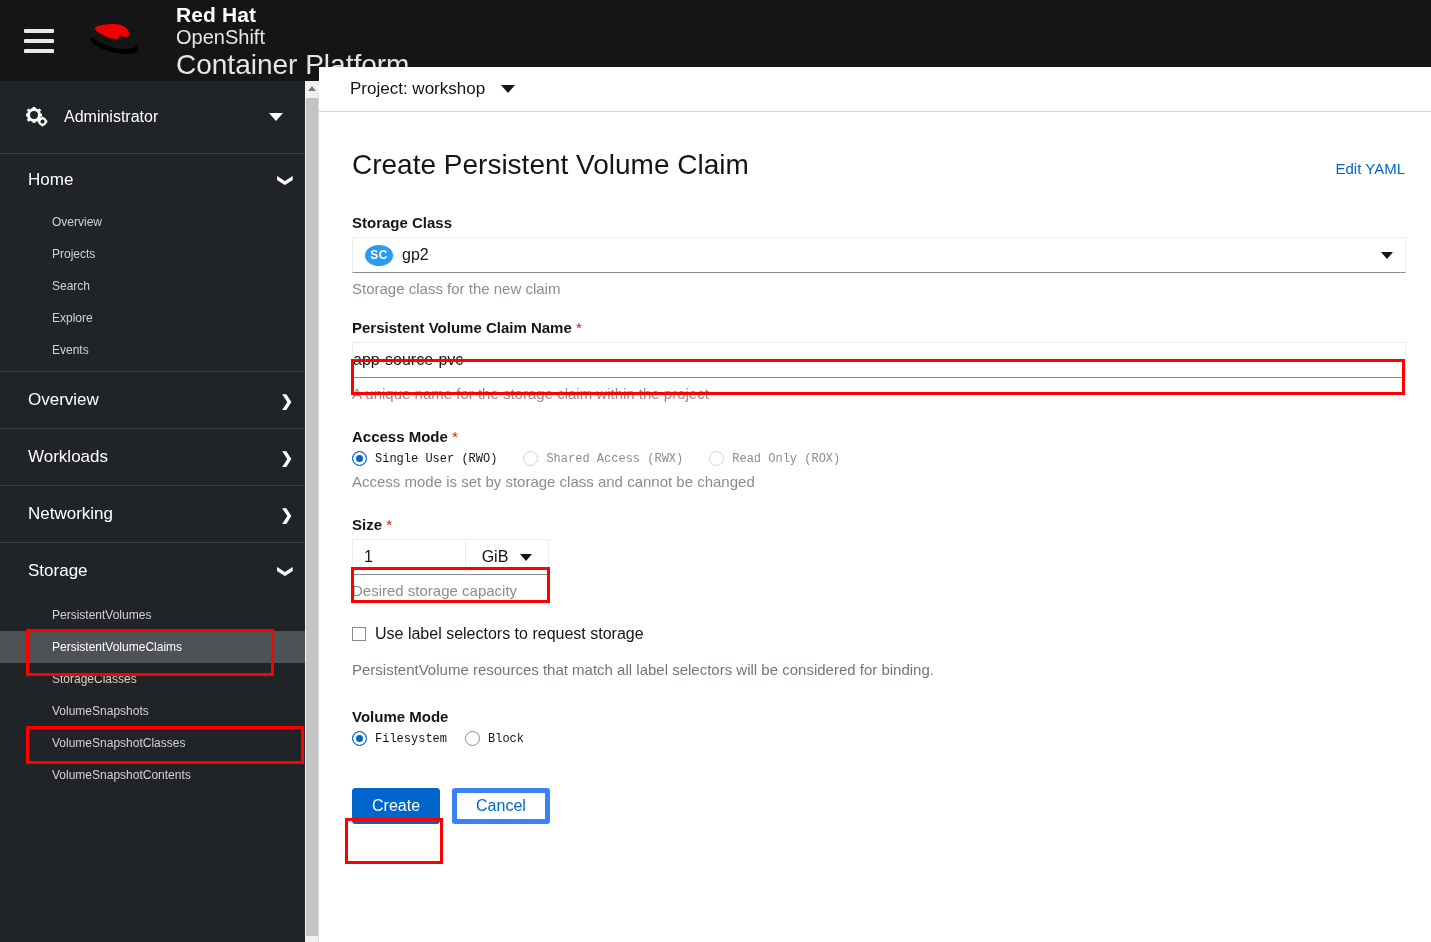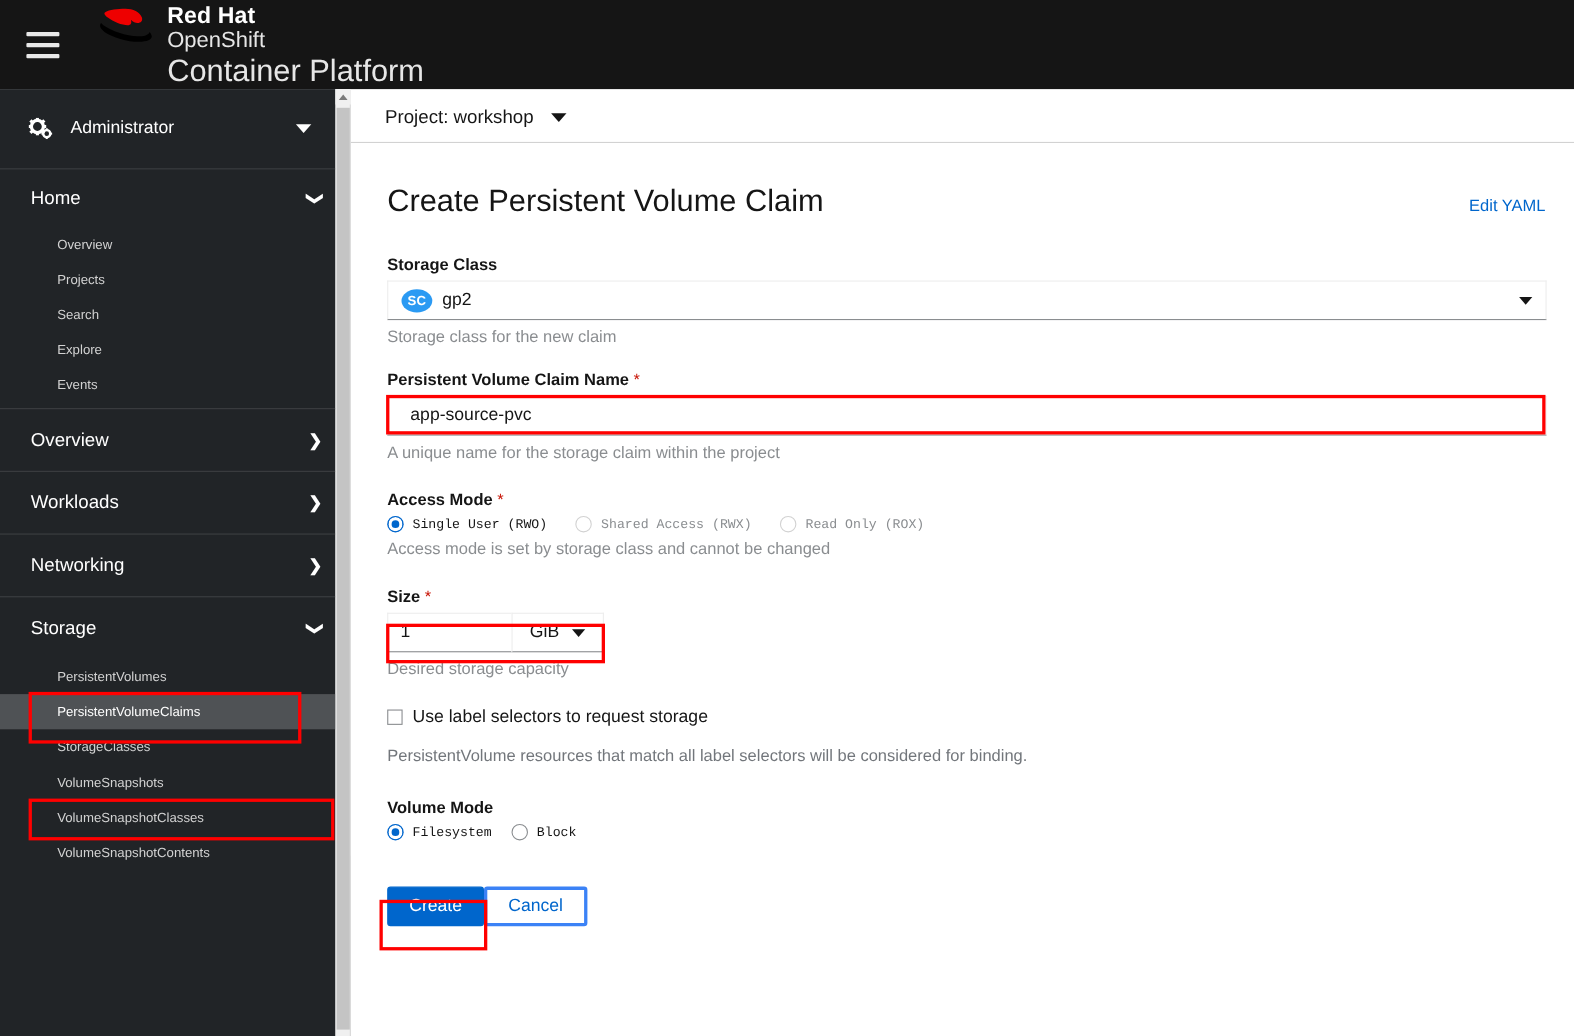--- a/index.html
+++ b/index.html
@@ -19,21 +19,21 @@
     display: flex; align-items: center;
   }
   .hamburger {
     width: 30px; height: 24px;
     margin-left: 24px; margin-right: 30px;
     display: flex; flex-direction: column; justify-content: space-between;
     cursor: pointer;
   }
   .hamburger span { display: block; height: 4px; background: #e8e8e8; border-radius: 1px; }
 
-  .brand { display: flex; align-items: flex-start; }
+  .brand { display: flex; align-items: center; gap: 24px; }
   .brand-hat { width: 60px; height: 44px; position: relative; margin-right: 8px; margin-top: 3px; }
   .brand-text { line-height: 1.12; padding-top: 2px; }
   .brand-l1 { font-size: 21px; font-weight: bold; color: #fff; letter-spacing: .1px; }
   .brand-l2 { font-size: 20px; font-weight: 400; color: #e6e6e6; }
   .brand-l3 { font-size: 28px; font-weight: 400; color: #e6e6e6; }
 
   
   .sidebar {
     position: absolute; top: 81px; left: 0;
     width: 305px; height: 861px;
@@ -81,21 +81,21 @@
     border-right: 1px solid #d8d8d8;
   }
   .scroll-up {
     width: 14px; height: 14px; background: #f0f0f0;
     display: flex; align-items: center; justify-content: center;
   }
   .scroll-up i { width:0;height:0;border-left:4px solid transparent;border-right:4px solid transparent;border-bottom:5px solid #7a7a7a; }
   .scroll-thumb { position: absolute; top: 17px; left: 1px; width: 12px; height: 838px; background: #c4c4c4; }
 
   
-  .main { position: absolute; top: 85px; left: 319px; width: 1112px; height: 693px; background: #fff; }
+  .main { position: absolute; top: 67px; left: 319px; width: 1112px; height: 693px; background: #fff; }
   .project-bar {
     height: 45px; display: flex; align-items: center;
     padding-left: 31px; border-bottom: 1px solid #d2d2d2;
   }
   .project-label { font-size: 17px; color: #151515; }
   .project-caret { margin-left: 16px; width:0;height:0;border-left:7px solid transparent;border-right:7px solid transparent;border-top:8px solid #151515; }
 
   .content { padding: 37px 26px 0 33px; }
   .page-head { display: flex; align-items: baseline; justify-content: space-between; }
   .page-title { font-size: 28px; font-weight: 400; color: #151515; }
@@ -118,21 +118,21 @@
     display: flex; align-items: center; justify-content: center;
     margin-right: 9px; letter-spacing: .3px;
   }
   .select-val { font-size: 16px; color: #151515; flex: 1; }
   .select-caret { width:0;height:0;border-left:6px solid transparent;border-right:6px solid transparent;border-top:7px solid #151515; }
 
   .text-input {
     height: 36px; width: 1054px; background: #fff;
     border: 1px solid #ededed; border-bottom: 1px solid #8a8d90;
     font-family: "Liberation Sans", sans-serif; font-size: 16px; color: #151515;
-    padding: 0 20px;
+    padding: 0 0;
   }
 
   .radio-row { display: flex; align-items: center; margin-top: 4px; }
   .radio-opt { display: flex; align-items: center; margin-right: 26px; }
   .radio {
     width: 15px; height: 15px; border-radius: 50%;
     border: 1px solid #8a8d90; background: #fff;
     margin-right: 8px; flex: none; position: relative;
   }
   .radio.checked { border-color: #06c; background: #06c; box-shadow: inset 0 0 0 3px #fff; }
@@ -150,27 +150,27 @@
     flex: 1; height: 36px; background: #fff;
     border: 1px solid #ededed; border-bottom: 1px solid #8a8d90; border-left: 1px solid #ededed;
     display: flex; align-items: center; justify-content: center; gap: 12px; cursor: pointer;
   }
   .size-unit span { font-size: 16px; color: #151515; }
 
   .check-row { display: flex; align-items: center; margin-top: 0; }
   .checkbox { width: 14px; height: 14px; border: 1px solid #8a8d90; background: #fff; margin-right: 9px; flex: none; }
   .check-label { font-size: 16px; color: #151515; }
 
-  .btn-row { display: flex; align-items: center; margin-top: 42px; }
+  .btn-row { display: flex; align-items: center; gap: 12px; margin-top: 42px; }
   .btn {
     height: 36px; padding: 0 19px; font-size: 16px;
     font-family: "Liberation Sans", sans-serif; border-radius: 3px; cursor: pointer;
   }
   .btn-primary { background: #06c; color: #fff; border: 1px solid #06c; }
-  .btn-secondary { background: #fff; color: #06c; border: 3px solid #3b82f6; }
+  .btn-secondary { background: #fff; color: #06c; border: 5px solid #3b82f6; }
 
   .mt22 { margin-top: 22px; }
   .mt26 { margin-top: 26px; }
   .mt30 { margin-top: 30px; }
 </style>
 </head>
 <body>
 
 <div class="app">
 

